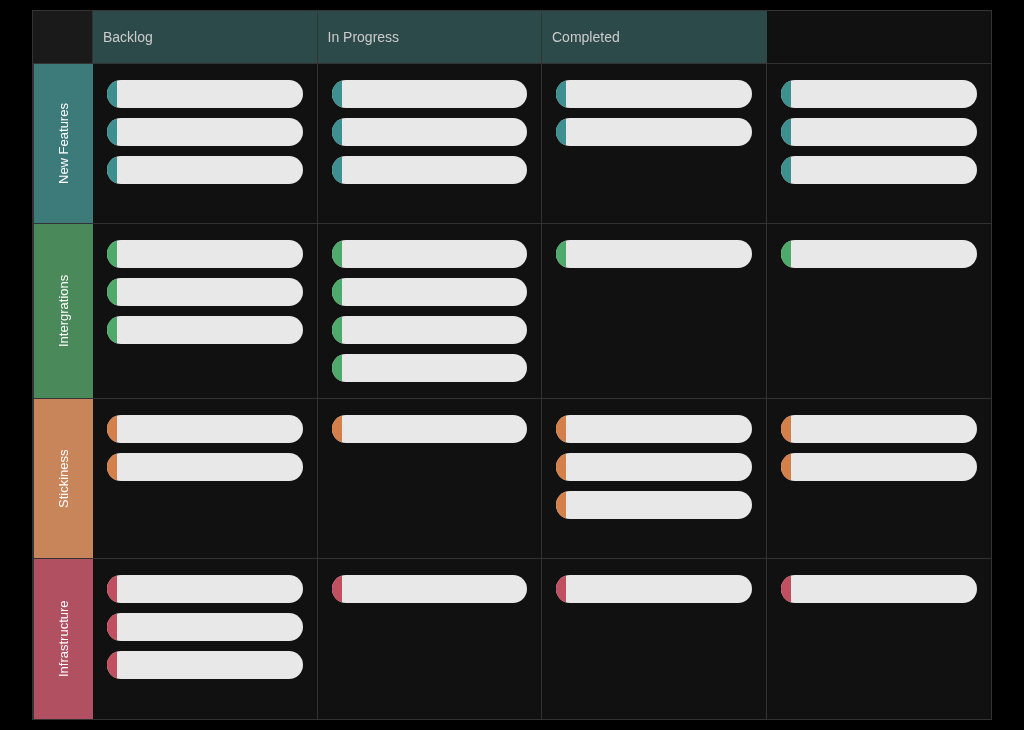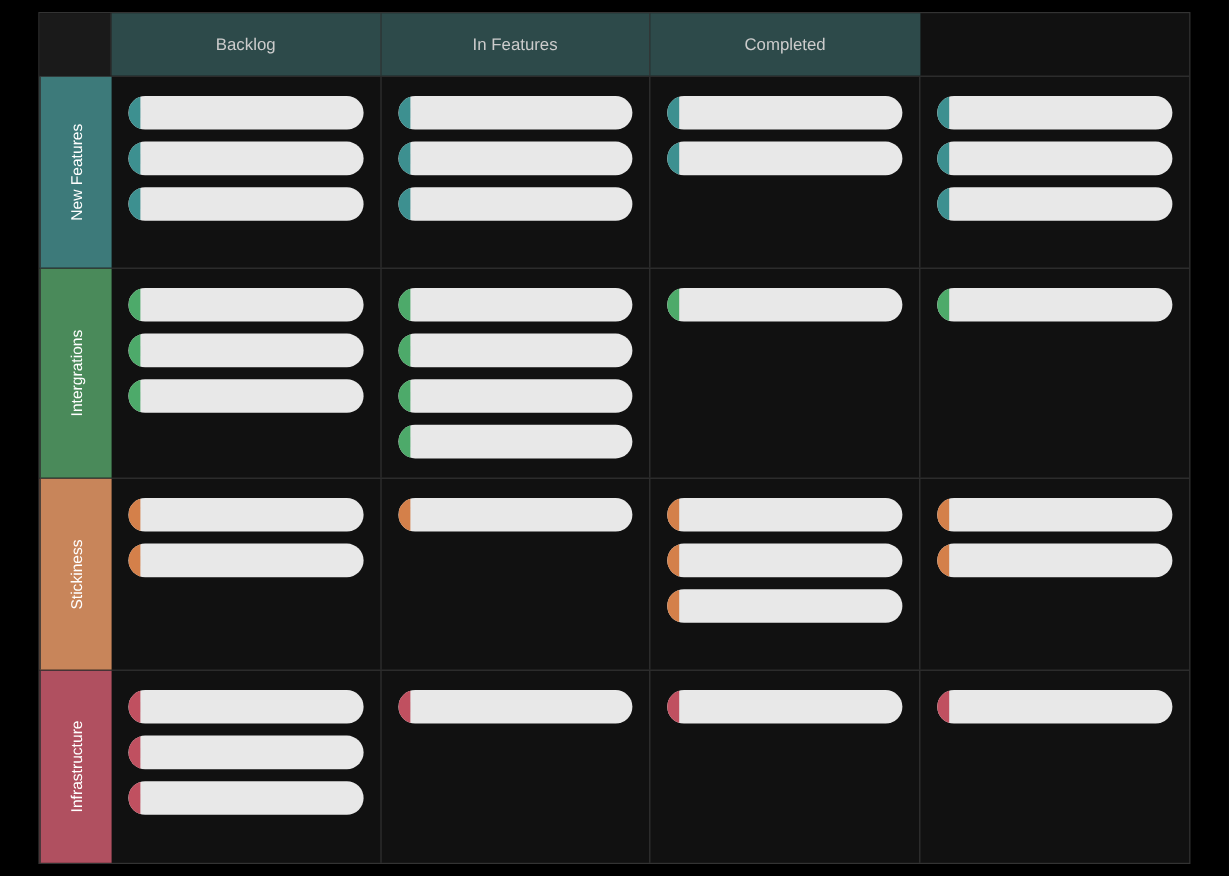--- a/index.html
+++ b/index.html
@@ -23,21 +23,20 @@
       grid-template-columns: 60px repeat(4, 1fr);
       border-bottom: 1px solid #333;
     }
     .header-corner {
       background: #1a1a1a;
       border-right: 1px solid #333;
     }
     .header-cell {
       background: #2d4a4a;
       color: #ccc;
-      text-align: center;
       padding: 18px 10px;
       font-size: 14px;
       font-weight: 400;
       border-right: 1px solid #333;
     }
     .header-cell:last-child { border-right: none; }
 
     
     .body-row {
       display: grid;
@@ -104,21 +103,21 @@
   </style>
 </head>
 <body>
 
 <div class="board-container">
 
   <div class="header-row">
     <div class="header-corner"></div>
 
   <div class="header-cell">Backlog</div>
-      <div class="header-cell">In Features</div>
+      <div class="header-cell">In Progress</div>
       <div class="header-cell">Completed</div>
     </div>
 
 <div class="body-row">
       <div class="row-label new-features">New Features</div>
       <div class="cell">
         <div class="card">
           <div class="card-accent accent-teal"></div>
           <div class="card-body"></div>
         </div>

